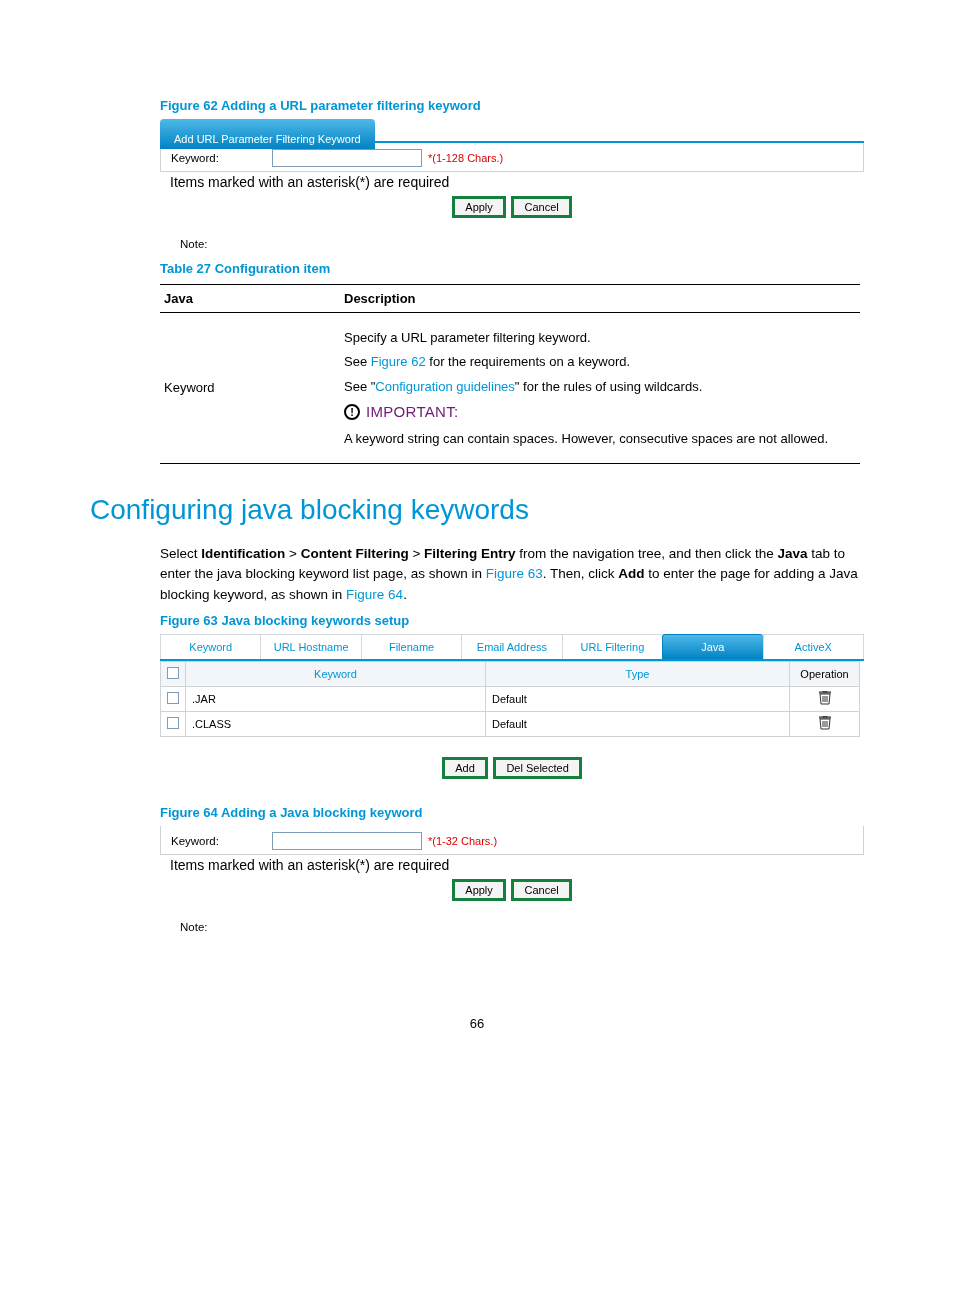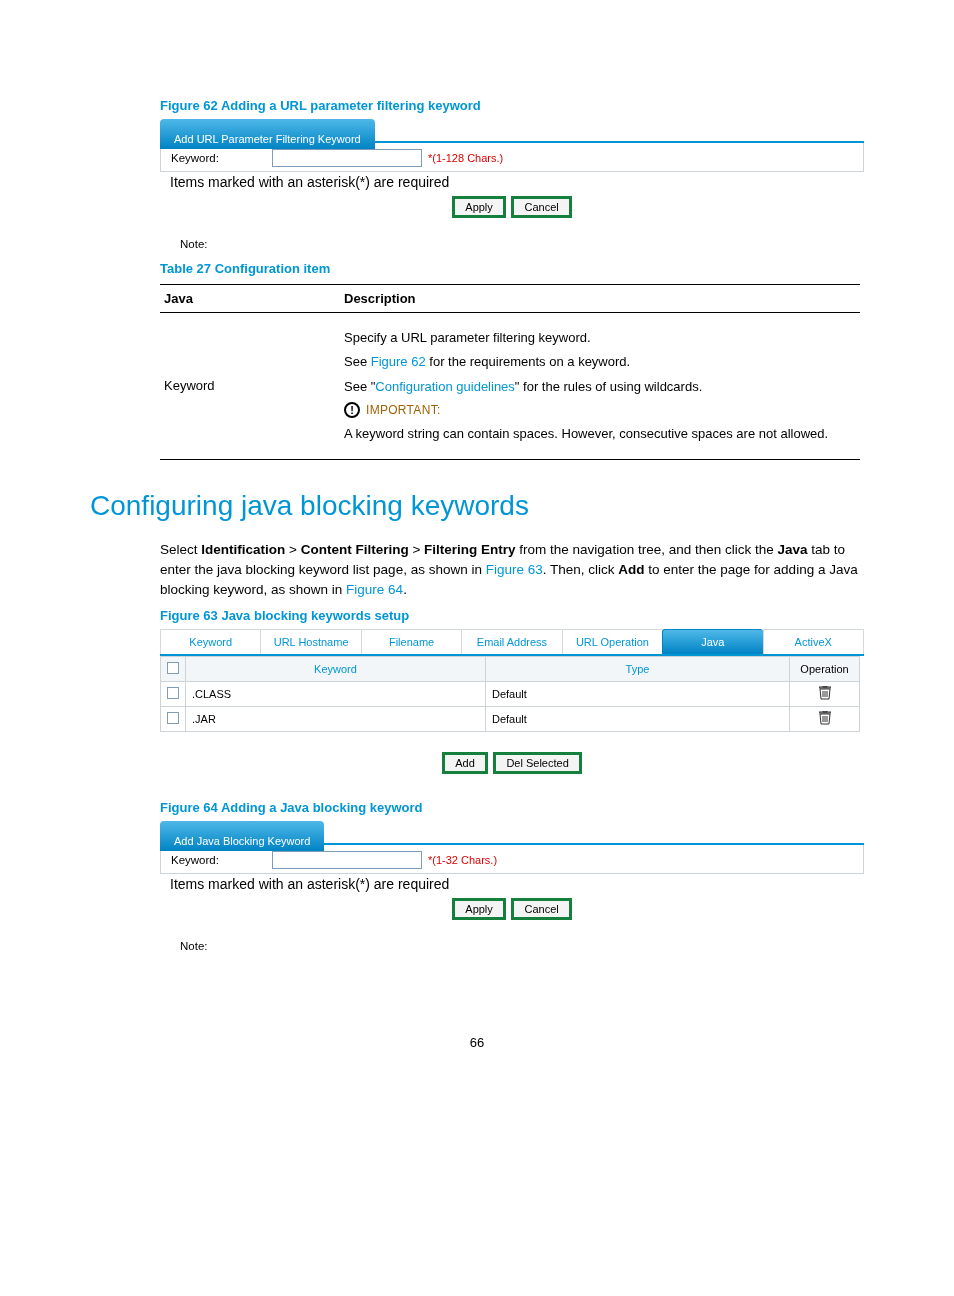--- a/index.html
+++ b/index.html
@@ -93,21 +93,21 @@
     border-bottom: 1.5px solid #000;
     padding: 10px 4px;
     vertical-align: middle;
   }
   .cfg-desc p { margin: 5px 0; line-height:1.5; }
   .important-row { display:flex; align-items:center; gap:6px; }
   .imp-icon {
     display:inline-flex; width:16px; height:16px; border:2px solid #000; border-radius:50%;
     align-items:center; justify-content:center; font-weight:bold; font-size:11px;
   }
-  .imp-label { color:#a16207; font-size:12px; letter-spacing:0.3px; }
+  .imp-label { color:#701a75; font-size:15px; letter-spacing:0.3px; }
   
   .tabs63 {
     margin-left:70px;
     display:flex;
     border-bottom:2px solid #0096d6;
     font-size:11px;
   }
   .tabs63 .tab {
     flex:1;
     text-align:center;
@@ -209,68 +209,65 @@
 <p class="body-text">
   <span>Select </span><b>Identification</b><span> &gt; </span><b>Content Filtering</b><span> &gt; </span><b>Filtering Entry</b><span> from the navigation tree, and then click the </span><b>Java</b><span> tab to enter the java blocking keyword list page, as shown in </span><span class="link">Figure 63</span><span>. Then, click </span><b>Add</b><span> to enter the page for adding a Java blocking keyword, as shown in </span><span class="link">Figure 64</span><span>.</span>
 </p>
 
 <div class="fig-caption">Figure 63 Java blocking keywords setup</div>
 <div class="tabs63">
   <div class="tab">Keyword</div>
   <div class="tab">URL Hostname</div>
   <div class="tab">Filename</div>
   <div class="tab">Email Address</div>
-  <div class="tab">URL Operation</div>
+  <div class="tab">URL Filtering</div>
   <div class="tab active">Java</div>
   <div class="tab">ActiveX</div>
 </div>
 <table class="list-table">
   <thead>
     <tr>
       <th style="width:22px"><span class="chk-box"></span></th>
       <th style="width:300px">Keyword</th>
       <th>Type</th>
       <th class="op" style="width:70px">Operation</th>
     </tr>
   </thead>
   <tbody>
+    <tr>
+      <td class="chk"><span class="chk-box"></span></td>
+      <td>.JAR</td>
+      <td>Default</td>
+      <td class="op"><span class="trash">
+        <svg width="12" height="14" viewBox="0 0 12 14">
+              <path d="M1 3h10l-1 10H2zM0 1h12v1H0zM4 0h4v1H4z" fill="none" stroke="#333" stroke-width="1"></path>
+              <path d="M4 5v6M6 5v6M8 5v6" stroke="#333" stroke-width="1"></path>
+            </svg>
+      </span></td>
+    </tr>
     <tr>
       <td class="chk"><span class="chk-box"></span></td>
       <td>.CLASS</td>
       <td>Default</td>
       <td class="op"><span class="trash">
         <svg width="12" height="14" viewBox="0 0 12 14">
               <path d="M1 3h10l-1 10H2zM0 1h12v1H0zM4 0h4v1H4z" fill="none" stroke="#333" stroke-width="1"></path>
               <path d="M4 5v6M6 5v6M8 5v6" stroke="#333" stroke-width="1"></path>
             </svg>
       </span></td>
     </tr>
-    <tr>
-      <td class="chk"><span class="chk-box"></span></td>
-      <td>.JAR</td>
-      <td>Default</td>
-      <td class="op"><span class="trash">
-        <svg width="12" height="14" viewBox="0 0 12 14">
-              <path d="M1 3h10l-1 10H2zM0 1h12v1H0zM4 0h4v1H4z" fill="none" stroke="#333" stroke-width="1"></path>
-              <path d="M4 5v6M6 5v6M8 5v6" stroke="#333" stroke-width="1"></path>
-            </svg>
-      </span></td>
-    </tr>
   </tbody>
 </table>
 <div class="list-btn-row">
   <button class="ui-btn">Add</button>
   <button class="ui-btn">Del Selected</button>
 </div>
 
 <div class="fig-caption" style="margin-top:26px">Figure 64 Adding a Java blocking keyword</div>
 <div class="ui-panel">
-  <div class="ui-tab-bar">
-    <span class="ui-tab">Add Java Blocking Keyword</span>
-  </div>
   <div class="ui-form">
     <span class="ui-form-label">Keyword:</span>
     <input class="ui-input" type="text" style="">
     <span class="ui-hint">*(1-32 Chars.)</span>
   </div>
 </div>
 <div class="ui-sub">Items marked with an asterisk(*) are required</div>
 <div class="ui-btn-row">
   <button class="ui-btn">Apply</button>
   <button class="ui-btn">Cancel</button>

